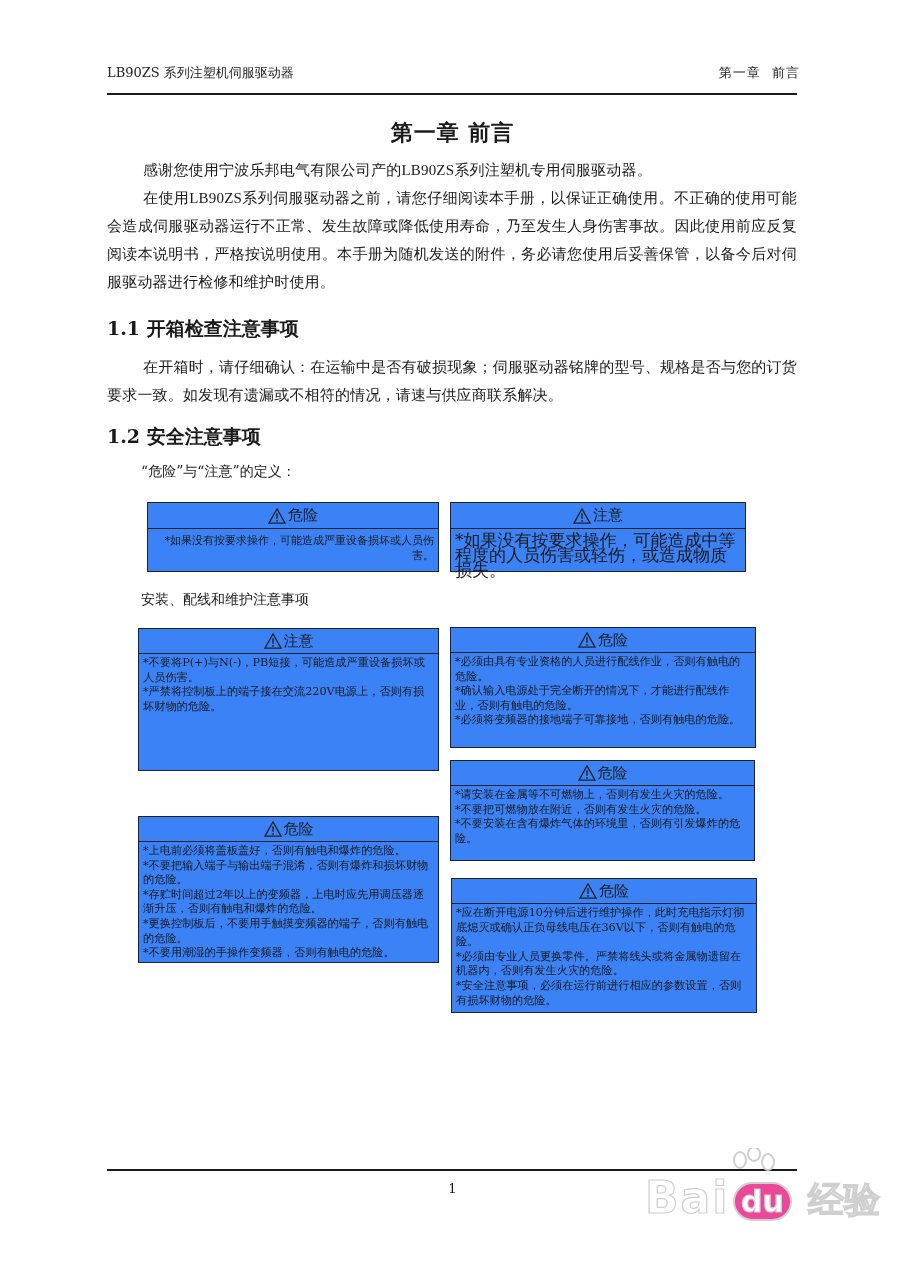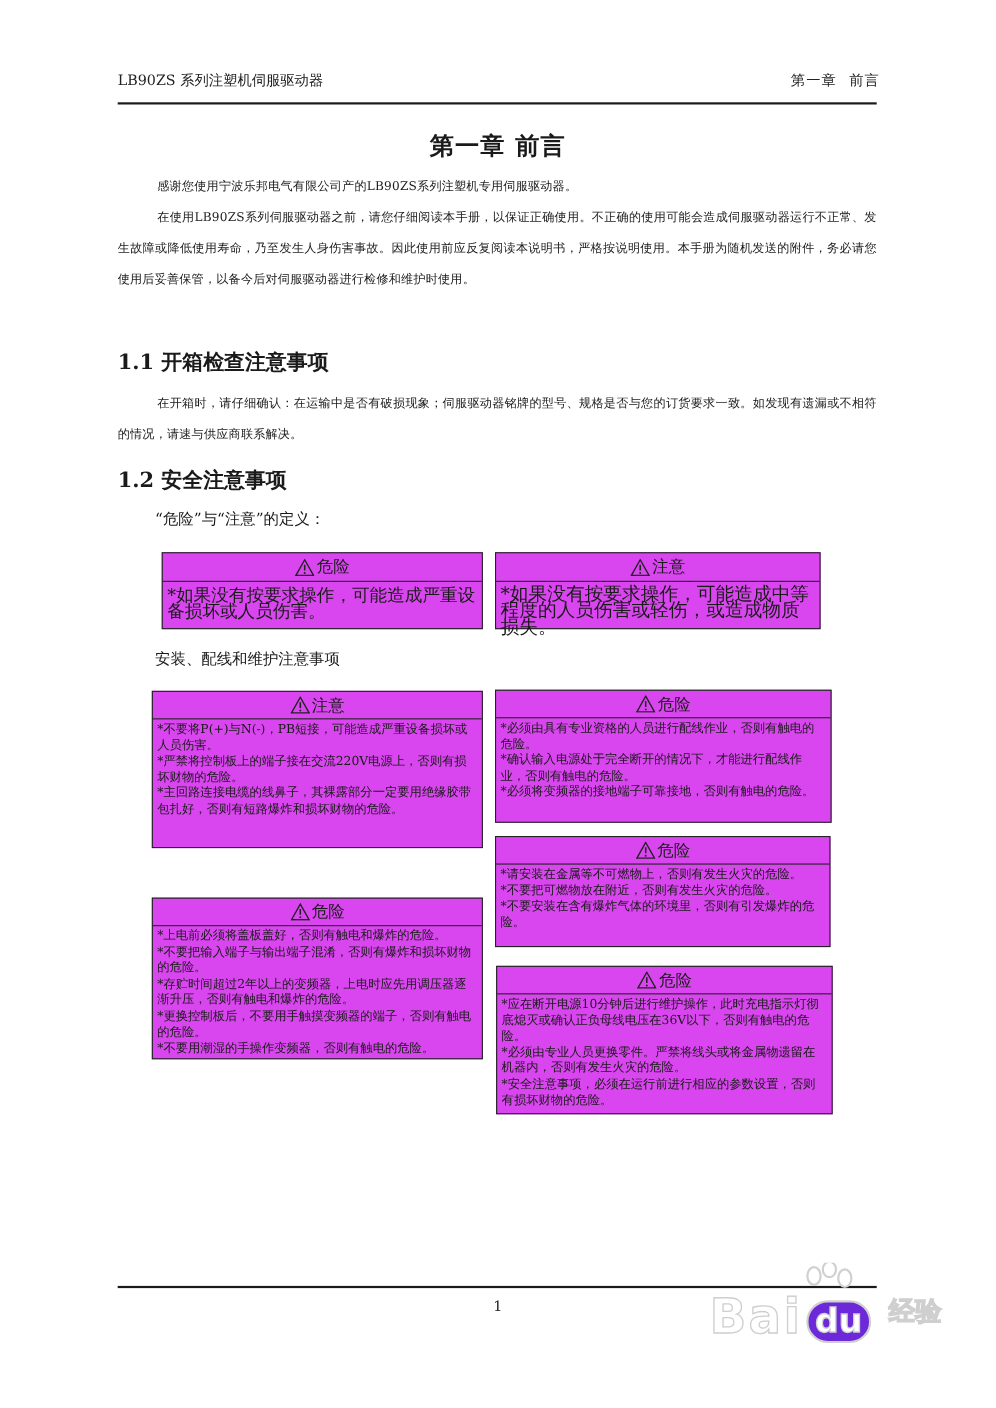--- a/index.html
+++ b/index.html
@@ -6,24 +6,24 @@
   body {
     width: 905px; height: 1280px; position: relative; overflow: hidden;
     background: #ffffff; color: #1a1a1a;
     font-family: "DejaVu Serif", "Liberation Serif", serif;
   }
   .abs { position: absolute; }
   .hdr-left { left: 107px; top: 64px; font-size: 13px; color: #222; }
   .hdr-right { right: 105px; top: 64px; font-size: 13px; color: #222; letter-spacing: 1px; word-spacing: 6px; }
   .hdr-rule { left: 107px; top: 93px; width: 690px; height: 2px; background: #1a1a1a; }
   .chapter-title { left: 0; width: 905px; top: 118px; text-align: center; font-size: 22px; font-weight: bold; letter-spacing: 1px; }
-  .para { left: 107px; width: 690px; font-size: 11px; line-height: 28px; text-indent: 36px; text-align: justify; letter-spacing: 0.2px; }
+  .para { left: 107px; width: 690px; font-size: 15px; line-height: 28px; text-indent: 36px; text-align: justify; letter-spacing: 0.2px; font-family: Liberation Serif, serif; }
   .sec-title { left: 107px; font-size: 19px; font-weight: bold; text-align: center; }
   .note-label { font-size: 14px; }
-  .box { border: 1.5px solid #222; box-sizing: border-box; background: #d946ef; }
+  .box { border: 1.5px solid #222; box-sizing: border-box; background: #3b82f6; }
   .box-head { border-bottom: 1.5px solid #222; text-align: center; font-size: 15px; display:flex; align-items:center; justify-content:center; gap: 2px; }
   .box-body { font-size: 11.2px; line-height: 14.6px; padding: 2px 4px 3px 4px; color: #1a1a1a; }
   .box-body .item { margin: 0; }
   .warn-svg { width: 18px; height: 16px; display:inline-block; vertical-align: middle; }
   .foot-rule { left: 107px; top: 1169px; width: 690px; height: 1.5px; background: #1a1a1a; }
   .page-num { left: 0; width: 905px; top: 1181px; text-align: center; font-size: 13px; }
   .watermark { left: 630px; top: 1148px; width: 260px; height: 110px; }
   .wm-text { font-family: "DejaVu Sans", sans-serif; color: #ffffff; -webkit-text-stroke: 1.2px #cfcfcf; font-weight: bold; }
 </style>
 </head>
@@ -46,21 +46,21 @@
 
 <div class="abs box" style="left:147px; top:502px; width:292px; height:70px;">
   <div class="box-head" style="height:25px;">
     <svg class="warn-svg" viewBox="0 0 20 18">
         <path d="M10 1 L19 17 L1 17 Z" fill="none" stroke="#222" stroke-width="1.4"></path>
         <line x1="10" y1="6" x2="10" y2="12" stroke="#222" stroke-width="1.6"></line>
         <circle cx="10" cy="14.5" r="1" fill="#222"></circle>
       </svg>
     <span>危险</span>
   </div>
-  <div class="box-body" style="font-size:16px; line-height:15px; padding:4px 4px;">
+  <div class="box-body" style="font-size:11px; line-height:15px; padding:4px 4px;text-align:right;">
     <p class="item">*如果没有按要求操作，可能造成严重设备损坏或人员伤害。</p>
   </div>
 </div>
 
 <div class="abs box" style="left:450px; top:502px; width:296px; height:70px;">
   <div class="box-head" style="height:25px;">
     <svg class="warn-svg" viewBox="0 0 20 18">
         <path d="M10 1 L19 17 L1 17 Z" fill="none" stroke="#222" stroke-width="1.4"></path>
         <line x1="10" y1="6" x2="10" y2="12" stroke="#222" stroke-width="1.6"></line>
         <circle cx="10" cy="14.5" r="1" fill="#222"></circle>
@@ -79,21 +79,20 @@
     <svg class="warn-svg" viewBox="0 0 20 18">
         <path d="M10 1 L19 17 L1 17 Z" fill="none" stroke="#222" stroke-width="1.4"></path>
         <line x1="10" y1="6" x2="10" y2="12" stroke="#222" stroke-width="1.6"></line>
         <circle cx="10" cy="14.5" r="1" fill="#222"></circle>
       </svg>
     <span>注意</span>
   </div>
   <div class="box-body">
     <p class="item">*不要将P(+)与N(-)，PB短接，可能造成严重设备损坏或人员伤害。</p>
     <p class="item">*严禁将控制板上的端子接在交流220V电源上，否则有损坏财物的危险。</p>
-    <p class="item">*主回路连接电缆的线鼻子，其裸露部分一定要用绝缘胶带包扎好，否则有短路爆炸和损坏财物的危险。</p>
   </div>
 </div>
 
 <div class="abs box" style="left:450px; top:627px; width:306px; height:121px;">
   <div class="box-head" style="height:24px;">
     <svg class="warn-svg" viewBox="0 0 20 18">
         <path d="M10 1 L19 17 L1 17 Z" fill="none" stroke="#222" stroke-width="1.4"></path>
         <line x1="10" y1="6" x2="10" y2="12" stroke="#222" stroke-width="1.6"></line>
         <circle cx="10" cy="14.5" r="1" fill="#222"></circle>
       </svg>
@@ -159,15 +158,15 @@
 <div class="abs foot-rule"></div>
 <div class="abs page-num">1</div>
 
 <div class="abs watermark">
   <svg class="abs" style="left:92px; top:0px;" width="60" height="40" viewBox="0 0 60 40">
     <ellipse cx="18" cy="12" rx="6" ry="8" fill="#fff" stroke="#d0d0d0" stroke-width="2"></ellipse>
     <ellipse cx="32" cy="6" rx="6" ry="7" fill="#fff" stroke="#d0d0d0" stroke-width="2"></ellipse>
     <ellipse cx="46" cy="14" rx="6" ry="8" fill="#fff" stroke="#d0d0d0" stroke-width="2"></ellipse>
   </svg>
   <span class="abs wm-text" style="left:15px; top:24px; font-size:44px; letter-spacing:2px;">Bai</span>
-  <span class="abs wm-text" style="left:103px; top:34px; font-size:30px; border:2px solid #d0d0d0; border-radius:22px; padding:0 6px; background:#6d28d9;">du</span>
-  <span class="abs wm-text" style="left:178px; top:28px; font-size:24px;">经验</span>
+  <span class="abs wm-text" style="left:103px; top:34px; font-size:30px; border:2px solid #d0d0d0; border-radius:22px; padding:0 6px; background:#ec4899;">du</span>
+  <span class="abs wm-text" style="left:178px; top:28px; font-size:36px;">经验</span>
 </div>
 
 </body></html>

